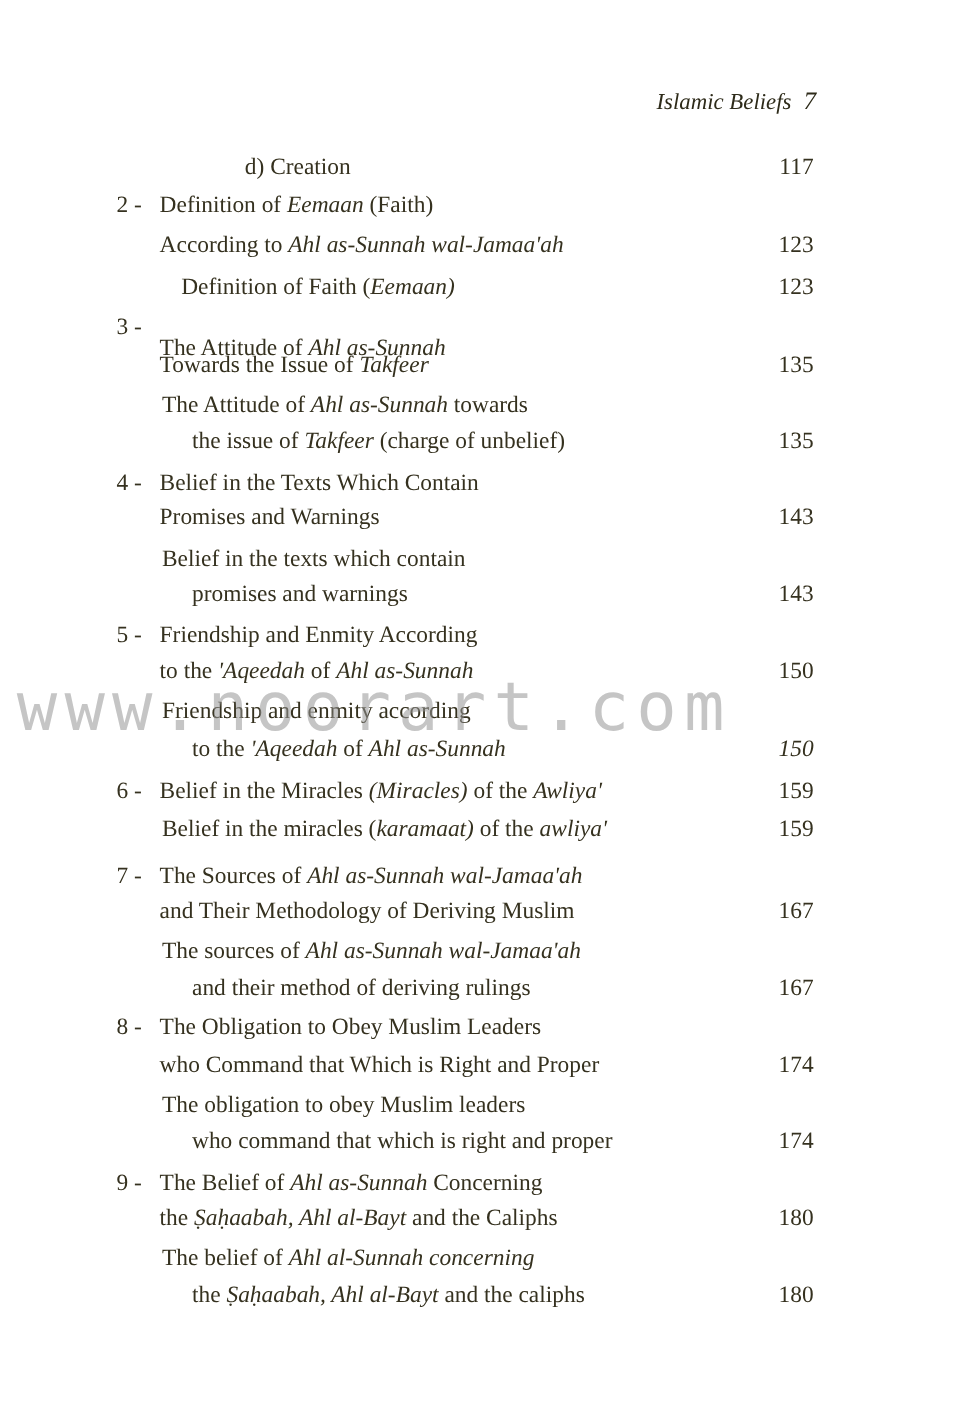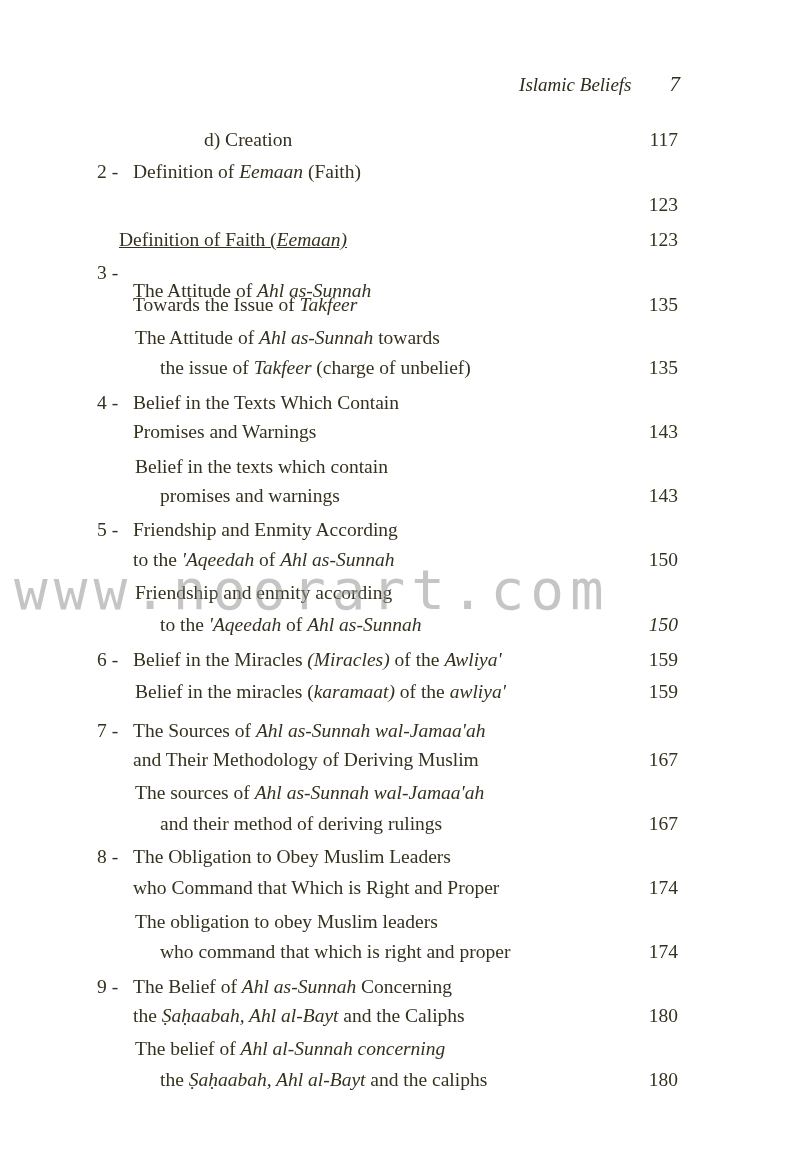--- a/index.html
+++ b/index.html
@@ -6,21 +6,21 @@
   body {
     width:800px; height:1168px; position:relative; overflow:hidden;
     background:#ffffff;
     font-family:"Liberation Serif", "DejaVu Serif", serif;
     color:#35311f;
   }
   .header {
     position:absolute; top:72px; left:0; width:680px; text-align:right;
     font-size:19px; font-style:italic; color:#2e2b1a;
   }
-  .header .title { margin-right:38px; }
+  .header .title { margin-right:10px; }
   .header .pnum { font-size:21px; }
   .line {
     position:absolute; left:0; width:800px; height:30px;
     font-size:19.5px; line-height:30px; white-space:nowrap;
   }
   .line .num { position:absolute; left:97px; }
   .line .txt { position:absolute; }
   .line .pg { position:absolute; right:122px; text-align:right; }
   .i { font-style:italic; }
   .watermark {
@@ -41,24 +41,25 @@
 <div id="toc">
     <div class="line" style="top: 125px;">
       <span class="txt" style="left: 160px; margin-left: 44px;"><span>d) Creation</span></span>
       <span class="pg">117</span>
     </div>
     <div class="line" style="top: 157px;">
       <span class="num">2 -</span>
       <span class="txt" style="left: 133px;"><span>Definition of </span><span class="i">Eemaan</span><span> (Faith)</span></span>
     </div>
     <div class="line" style="top: 190px;">
+      <span class="txt" style="left: 133px;"><span>According to </span><span class="i">Ahl as-Sunnah wal-Jamaa'ah</span></span>
       <span class="pg">123</span>
     </div>
     <div class="line" style="top: 225px;">
-      <span class="txt" style="left: 119px; text-decoration: underline;"><span>Definition of Faith (</span><span class="i">Eemaan)</span></span>
+      <span class="txt" style="left: 151px;"><span>Definition of Faith (</span><span class="i">Eemaan)</span></span>
       <span class="pg">123</span>
     </div>
     <div class="line" style="top: 258px;">
       <span class="num">3 -</span>
       <span class="txt" style="left: 133px; margin-top: 18px;"><span>The Attitude of </span><span class="i">Ahl as-Sunnah</span></span>
     </div>
     <div class="line" style="top: 290px;">
       <span class="txt" style="left: 133px;"><span>Towards the Issue of </span><span class="i">Takfeer</span></span>
       <span class="pg">135</span>
     </div>

